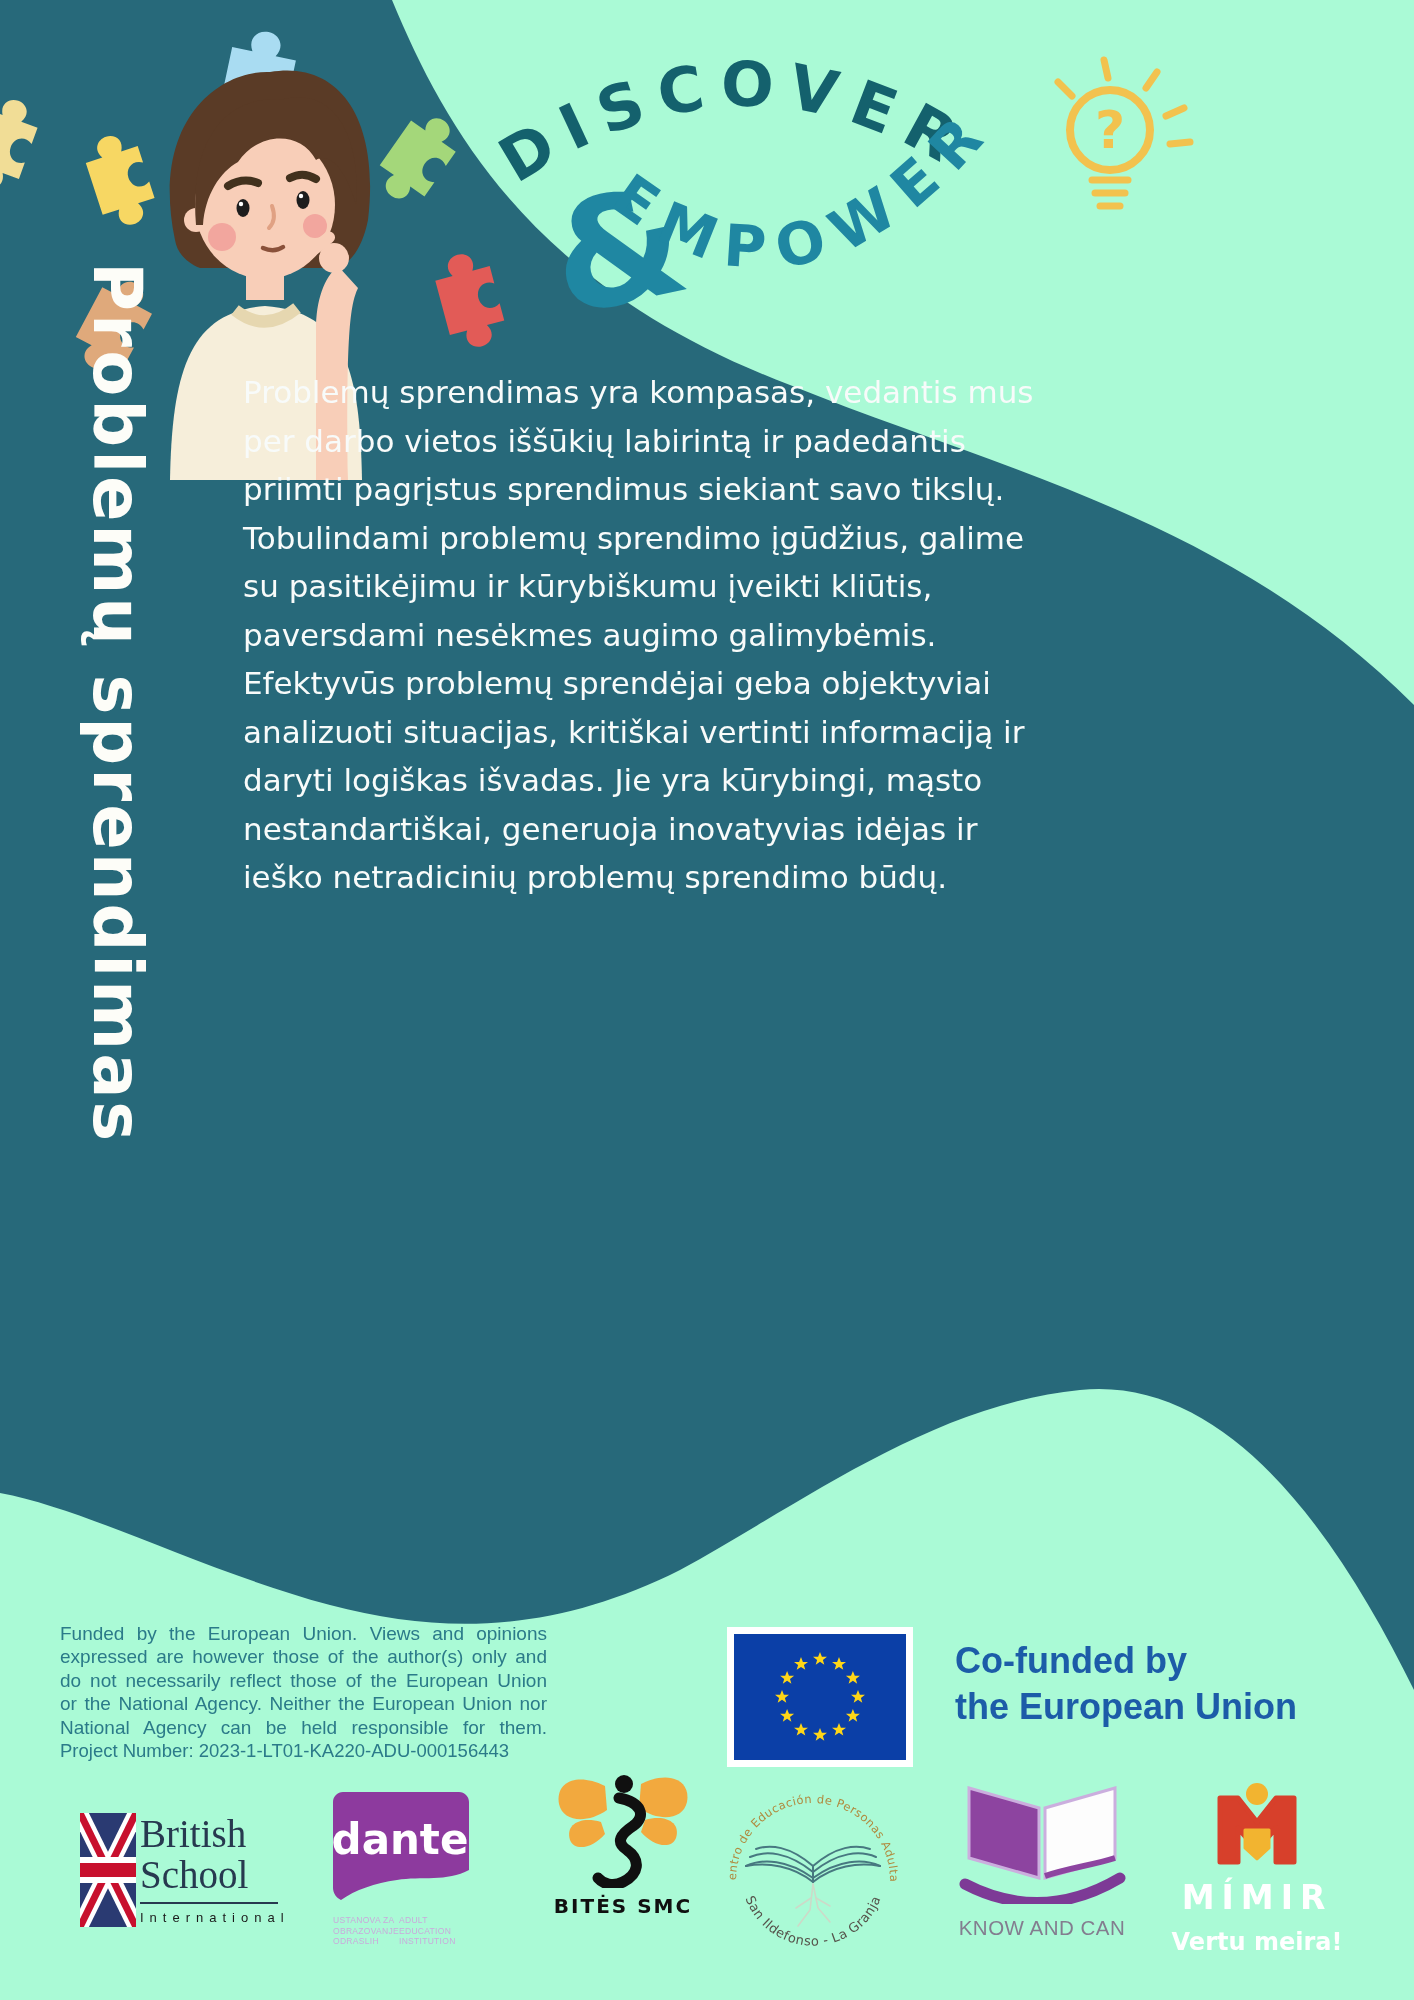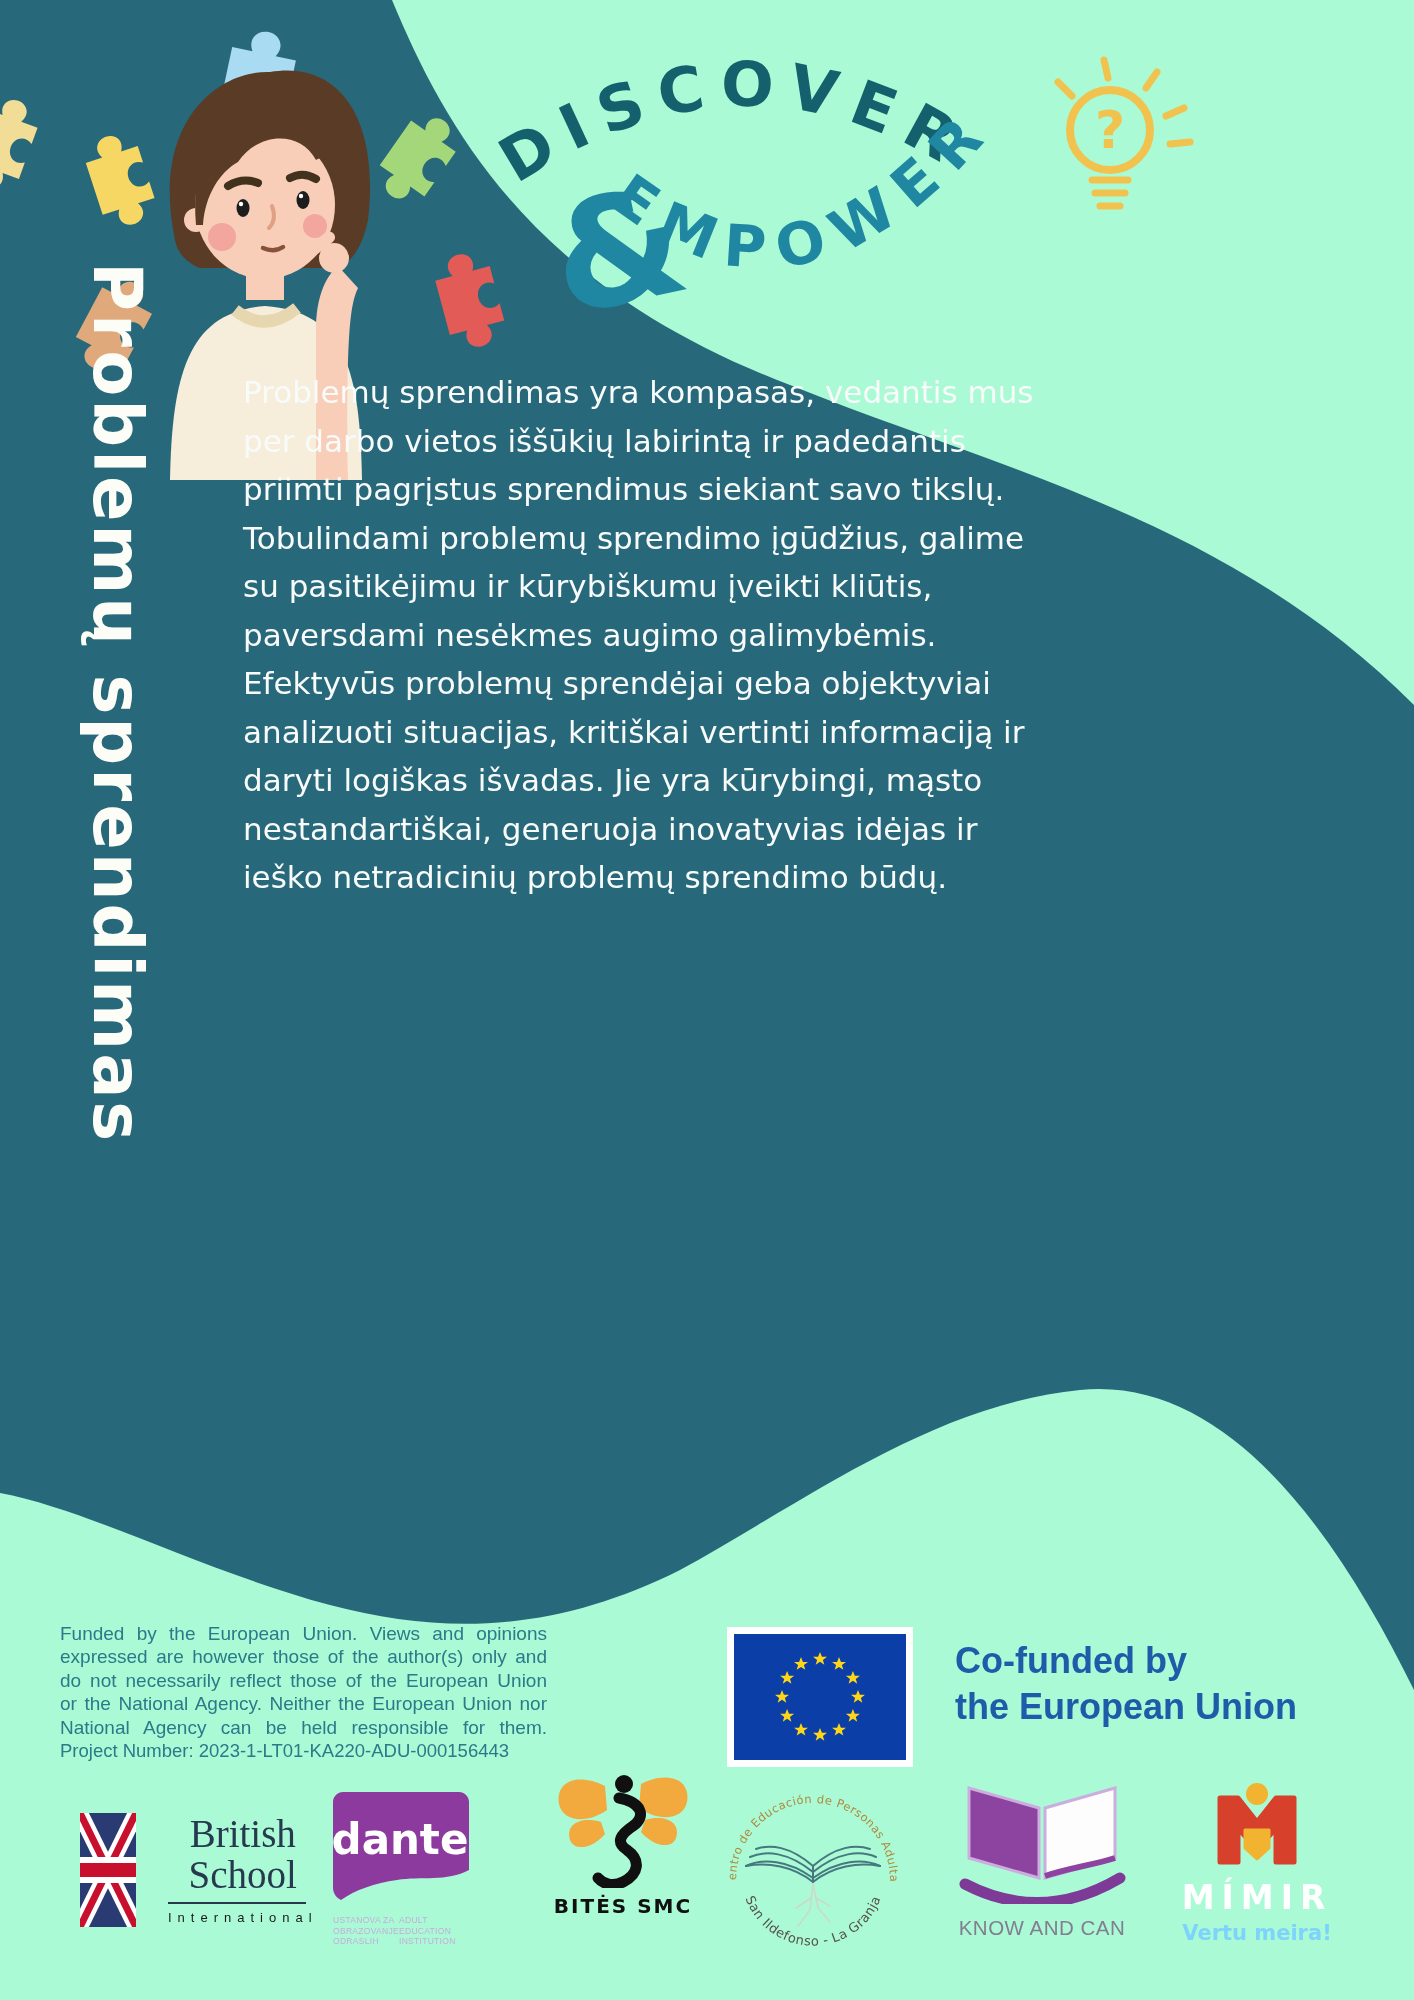--- a/index.html
+++ b/index.html
@@ -35,21 +35,21 @@
     font-size:18.5px;line-height:23.4px;text-align:left;
   }
   #eu-flag{left:727px;top:1627px;}
   #cofunded-label{
     left:955px;top:1638px;width:360px;
     color:#1C5CA8;font-family:"Liberation Sans",sans-serif;
     font-size:36px;line-height:46px;font-weight:bold;white-space:pre-line;
   }
   
   .partner{position:absolute;text-align:center;}
-  #british-school{left:80px;top:1813px;display:flex;gap:32px;text-align:center;}
+  #british-school{left:80px;top:1813px;display:flex;gap:4px;text-align:left;}
   #british-school .bs-name{
     font-family:"Liberation Serif",serif;color:#27394F;
     font-size:39px;line-height:41px;white-space:pre-line;font-weight:normal;
   }
   #british-school .bs-rule{border-top:2px solid #27394F;width:138px;margin:7px 0 6px 0;}
   #british-school .bs-sub{
     font-family:"Liberation Sans",sans-serif;color:#1a1a1a;
     font-size:13px;letter-spacing:6px;
   }
   #dante{left:333px;top:1792px;width:136px;}
@@ -69,21 +69,21 @@
   #know-and-can{left:952px;top:1776px;width:180px;}
   #know-and-can .kac-name{
     color:#837D8F;font-size:20.5px;letter-spacing:.5px;margin-top:8px;
     font-family:"Liberation Sans",sans-serif;
   }
   #mimir{left:1168px;top:1782px;width:178px;}
   #mimir .mimir-name{
     color:#ffffff;font-weight:bold;font-size:33px;letter-spacing:7px;margin-top:12px;
   }
   #mimir .mimir-tagline{
-    color:#7dd3fc;font-weight:bold;font-size:21px;margin-top:4px;
+    color:#ffffff;font-weight:bold;font-size:24px;margin-top:11px;
   }
 </style>
 </head>
 <body>
 
 <div id="poster">
 
   <svg class="abs" style="left:0;top:0" width="1414" height="2000" viewBox="0 0 1414 2000">
     <defs>
       <path id="puzzle" d="M-50,-35 h28 c-10,-16 1,-30 16,-30 c15,0 26,14 16,30 h28 v28 c-16,-10 -30,1 -30,16 c0,15 14,26 30,16 v28 h-28 c10,16 -1,30 -16,30 c-15,0 -26,-14 -16,-30 h-28 z"></path>

